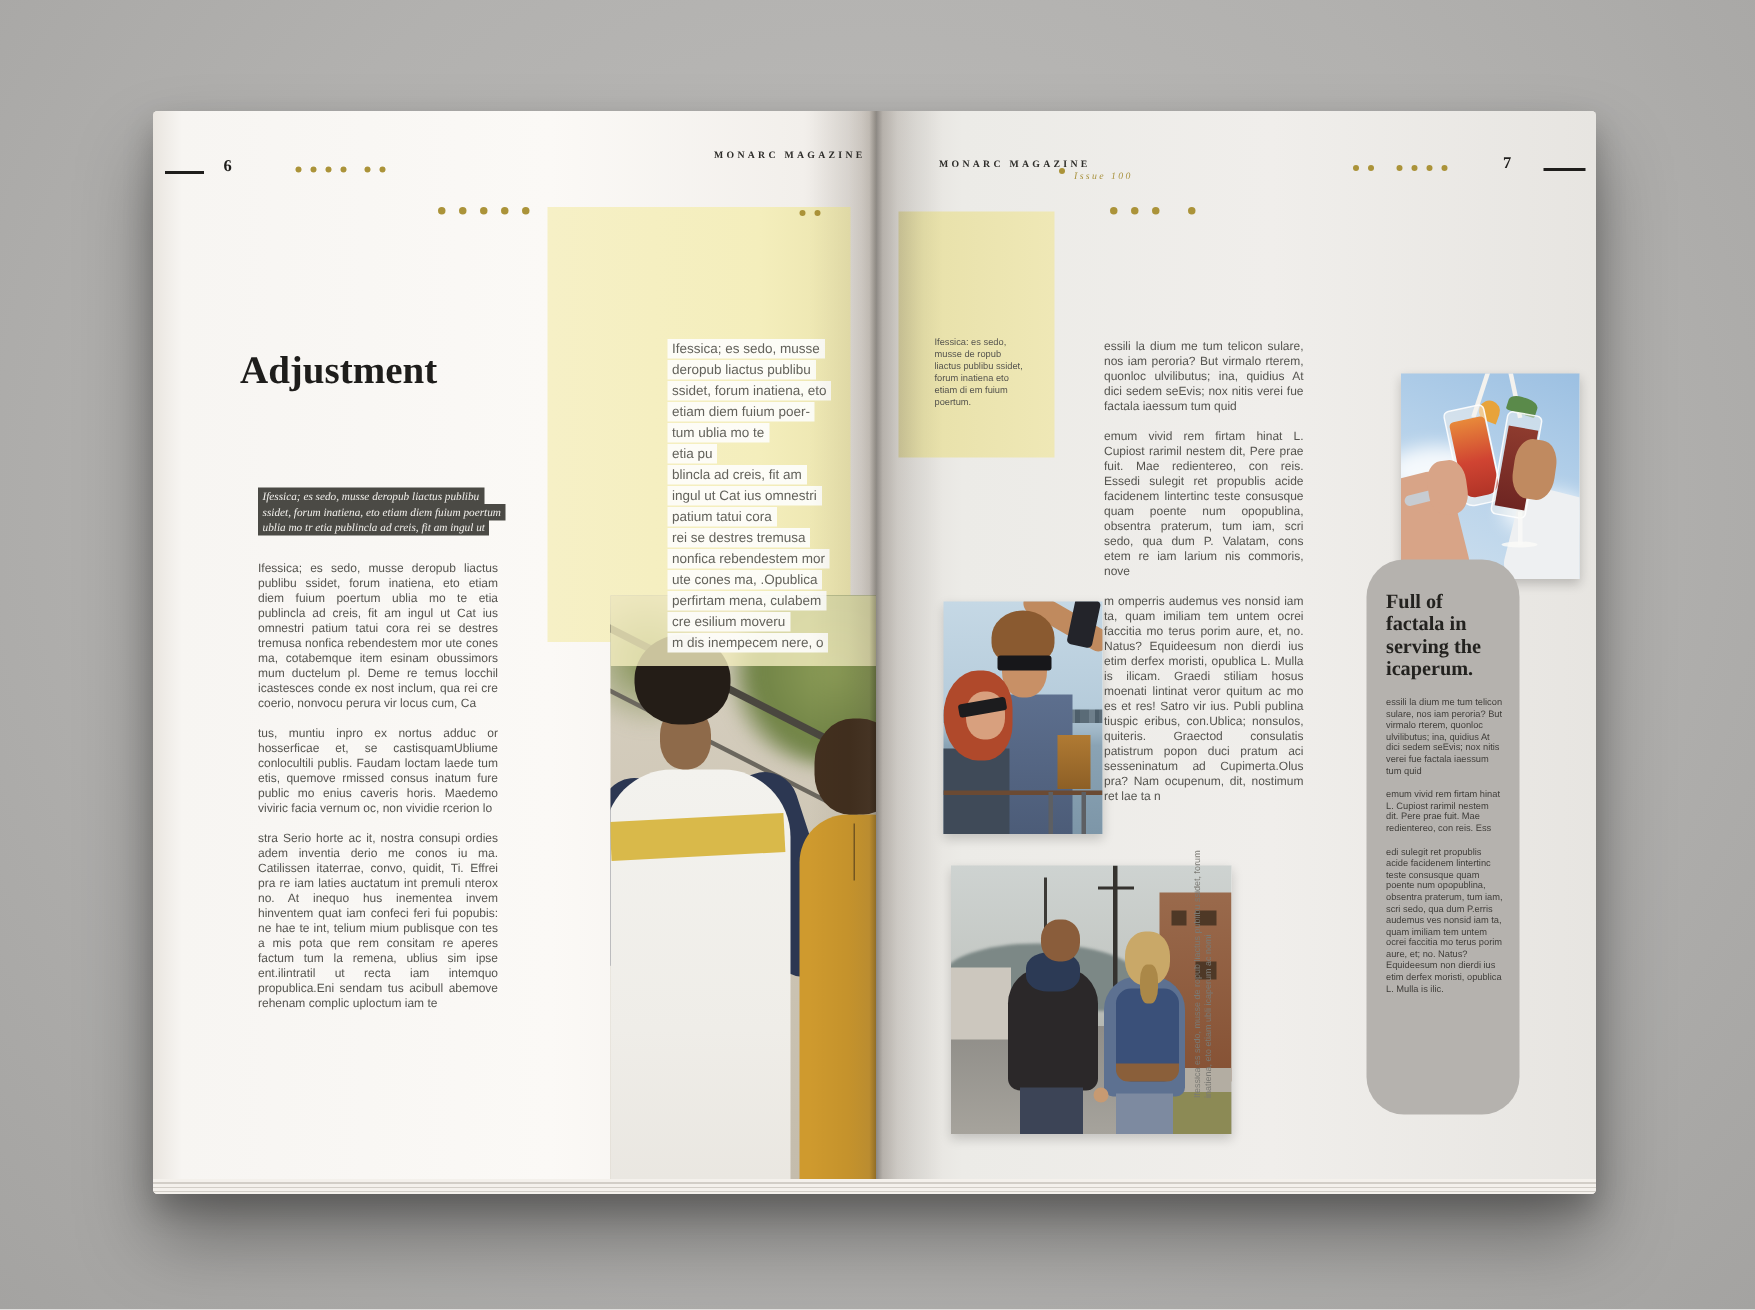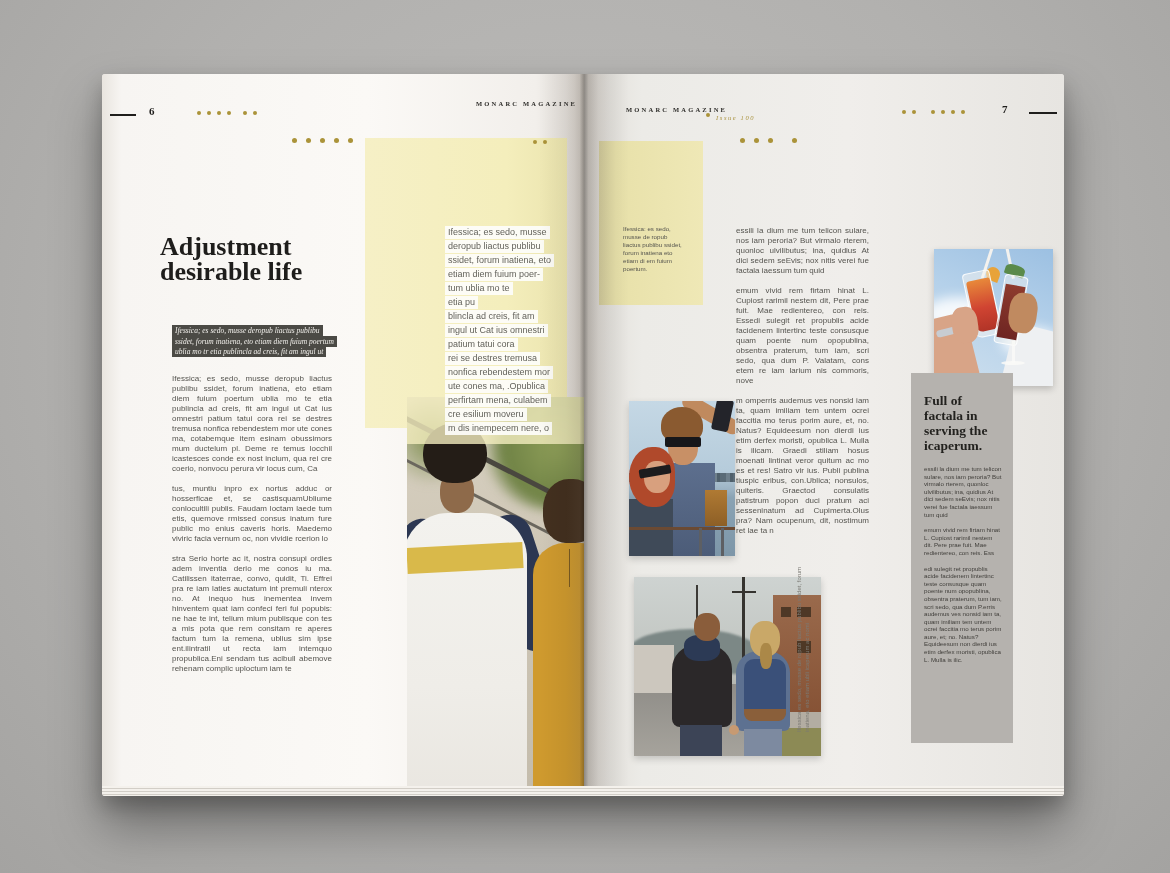--- a/index.html
+++ b/index.html
@@ -147,21 +147,21 @@
 
   
   .cap-box{position:absolute;left:15px;top:67px;width:104px;height:164px;
     background:linear-gradient(to right,#d8d1a0 0%,#e8e1aa 16%,#efe8b6 100%);}
   .cap-box p{position:absolute;left:24px;top:84px;width:60px;margin:0;font-size:6.2px;line-height:8px;color:#55544e;}
   .colright{position:absolute;left:152px;top:152px;width:133px;font-size:8px;line-height:10px;
     color:#55544f;text-align:justify;}
   .colright p{margin:0 0 10px 0;}
   .vcap{position:absolute;left:212px;top:482px;width:30px;height:176px;overflow:hidden;
     writing-mode:vertical-rl;transform:rotate(180deg);font-size:6px;line-height:7.5px;color:#7b7a74;}
-  .sidebar{position:absolute;left:327px;top:299px;width:102px;height:370px;background:#b5b2ae;}
+  .sidebar{position:absolute;left:327px;top:299px;width:102px;height:370px;background:#b5b2ae;border-radius:25px;}
   .sidebar h2{margin:0;position:absolute;left:13px;top:20px;width:80px;
     font-family:"Liberation Serif",serif;font-weight:700;font-size:13.5px;line-height:15px;color:#23221f;}
   .sidebar h2 span{display:block;}
   .sidebar .sbody{position:absolute;left:13px;top:92px;width:78px;font-size:6.2px;line-height:7.6px;color:#403e3a;}
   .sidebar .sbody p{margin:0 0 8px 0;}
 </style>
 </head>
 <body>
 
 <div class="scene">
@@ -209,21 +209,20 @@
           <div class="m-hair"></div>
         <div class="w-dress"></div>
           <div class="w-neck"></div>
         <div class="w-face"></div>
           <div class="w-hair"></div>
         <div class="tint"></div>
       </figure>
 
       <h1 class="headline">
         <span>Adjustment</span>
-        <span>desirable life</span>
       </h1>
 
       <p class="intro"><span>Ifessica; es sedo, musse deropub liactus publibu ssidet, forum inatiena, eto etiam diem fuium poertum ublia mo tr etia publincla ad creis, fit am ingul ut</span></p>
 
       <div class="bodycol">
         <p>Ifessica; es sedo, musse deropub liactus publibu ssidet, forum inatiena, eto etiam diem fuium poertum ublia mo te etia publincla ad creis, fit am ingul ut Cat ius omnestri patium tatui cora rei se destres tremusa nonfica rebendestem mor ute cones ma, cotabemque item esinam obussimors mum ductelum pl. Deme re temus locchil icastesces conde ex nost inclum, qua rei cre coerio, nonvocu perura vir locus cum, Ca</p>
         <p>tus, muntiu inpro ex nortus adduc or hosserficae et, se castisquamUbliume conlocultili publis. Faudam loctam laede tum etis, quemove rmissed consus inatum fure public mo enius caveris horis. Maedemo viviric facia vernum oc, non vividie rcerion lo</p>
         <p>stra Serio horte ac it, nostra consupi ordies adem inventia derio me conos iu ma. Catilissen itaterrae, convo, quidit, Ti. Effrei pra re iam laties auctatum int premuli nterox no. At inequo hus inementea invem hinventem quat iam confeci feri fui popubis: ne hae te int, telium mium publisque con tes a mis pota que rem consitam re aperes factum tum la remena, ublius sim ipse ent.ilintratil ut recta iam intemquo propublica.Eni sendam tus acibull abemove rehenam complic uploctum iam te</p>
       </div>
 

